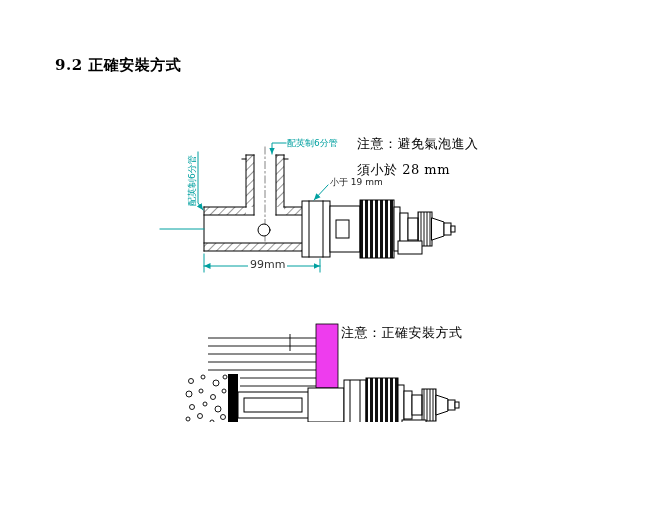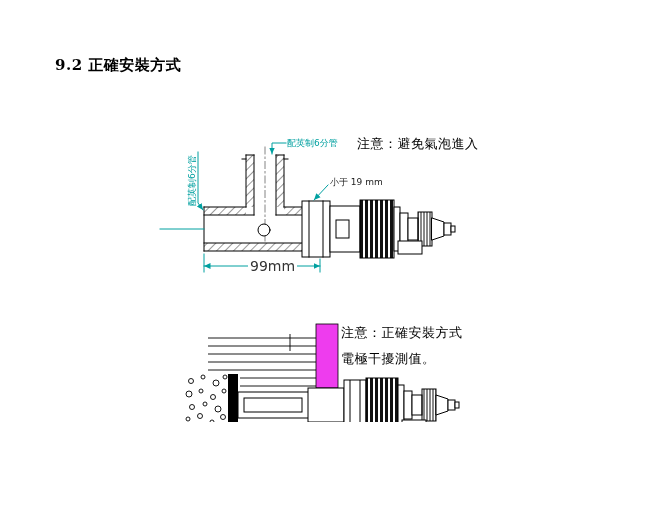--- a/index.html
+++ b/index.html
@@ -7,21 +7,21 @@
   .page { position:relative; width:659px; height:422px; background:#fff; overflow:hidden;
           font-family:"DejaVu Serif","Liberation Serif",serif; color:#000; }
   .title { position:absolute; left:55px; top:56px; font-size:15px; font-weight:bold;
            letter-spacing:0.5px; white-space:nowrap; }
   .art { position:absolute; left:0; top:0; }
   .lbl { position:absolute; font-family:"DejaVu Sans","Liberation Sans",sans-serif;
          font-size:9px; color:#00A0A0; white-space:nowrap; line-height:11px; }
   .lbl.dark { color:#222; }
   .rot { transform:rotate(-90deg); transform-origin:0 0; }
   .dim { position:absolute; font-family:"DejaVu Sans","Liberation Sans",sans-serif;
-         font-size:14px; color:#333; background:#fff; padding:0 2px; white-space:nowrap; }
+         font-size:11px; color:#333; background:#fff; padding:0 2px; white-space:nowrap; }
   .note { position:absolute; font-size:13px; line-height:26px; letter-spacing:0.5px;
           white-space:nowrap; }
 </style>
 </head>
 <body>
 
 <div class="page">
 
   <div class="title">9.2 正確安裝方式</div>
 
@@ -167,20 +167,20 @@
   <div class="lbl" style="left:287px; top:138px">配英制6分管</div>
 
   <div class="lbl rot" style="left:187px; top:206px">配英制6分管</div>
 
   <div class="lbl dark" style="left:330px; top:177px">小于 19 mm</div>
 
   <div class="dim" style="left:248px; top:258px">99mm</div>
 
   <div class="note" style="left:357px; top:131px">
     <div>注意：避免氣泡進入</div>
+    <div>須小於 28 mm</div>
   </div>
 
   <div class="note" style="left:341px; top:320px">
     <div>注意：正確安裝方式</div>
-    <div>電極干擾測值。</div>
   </div>
 
 </div>
 
 </body></html>

